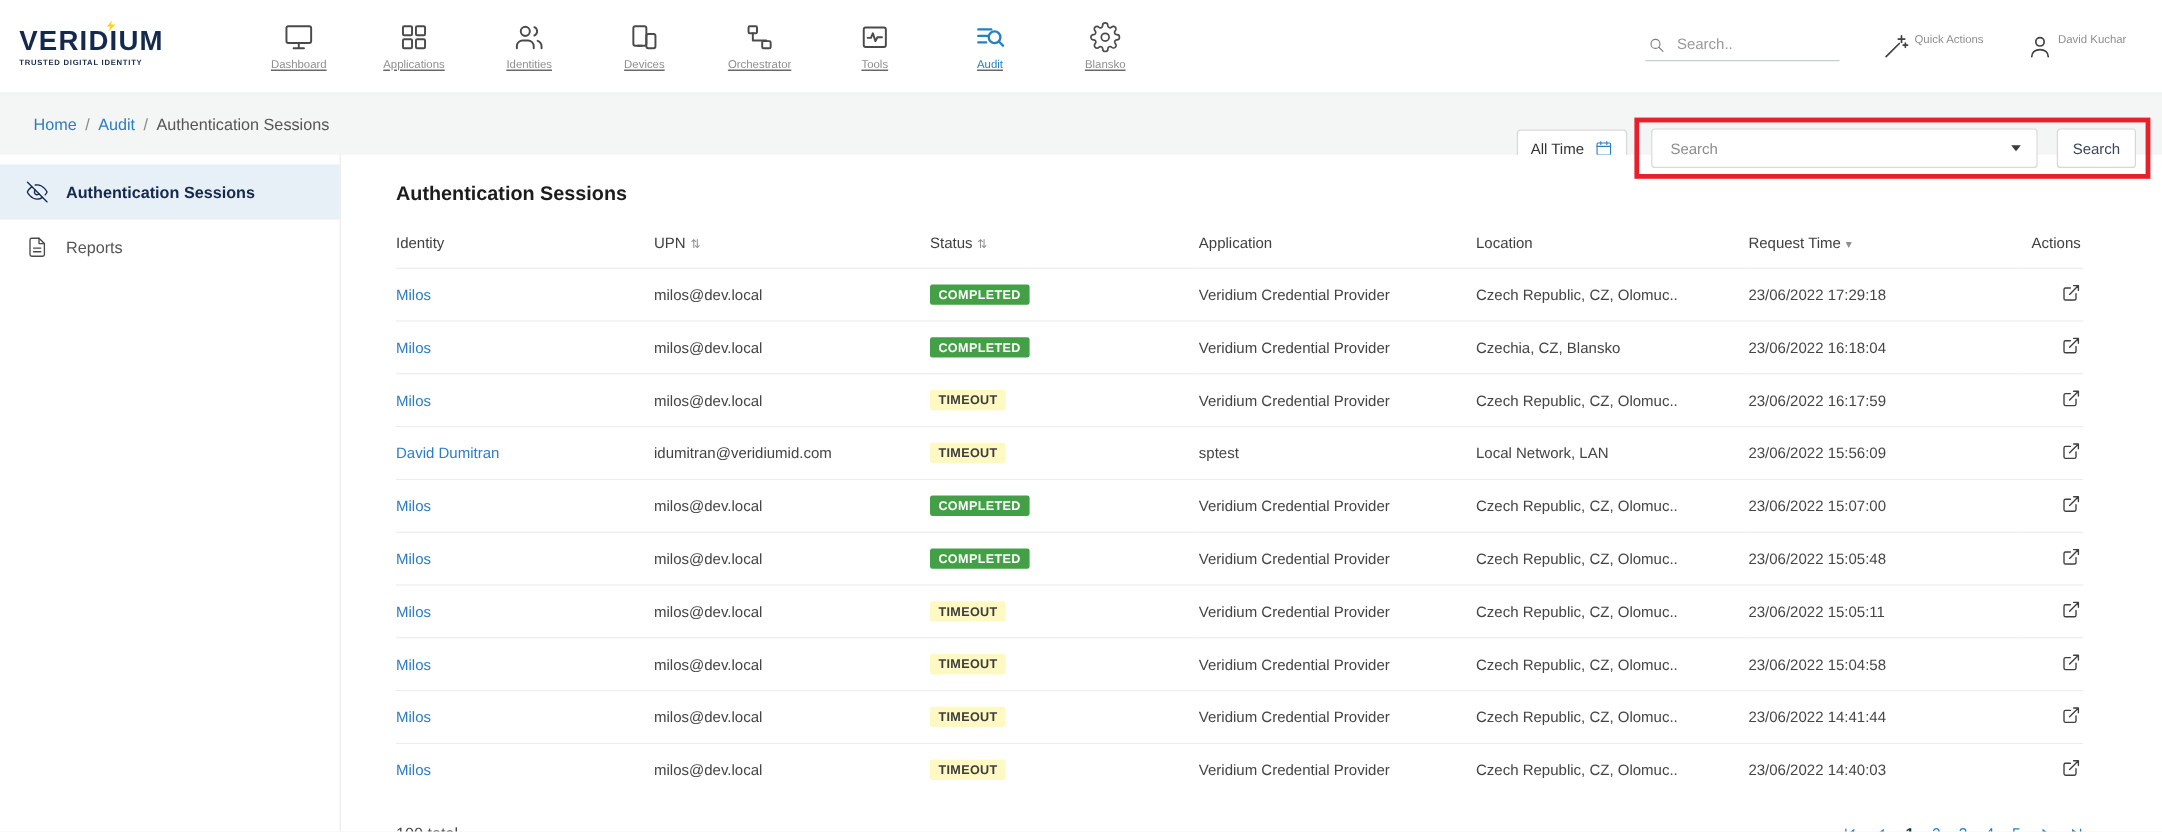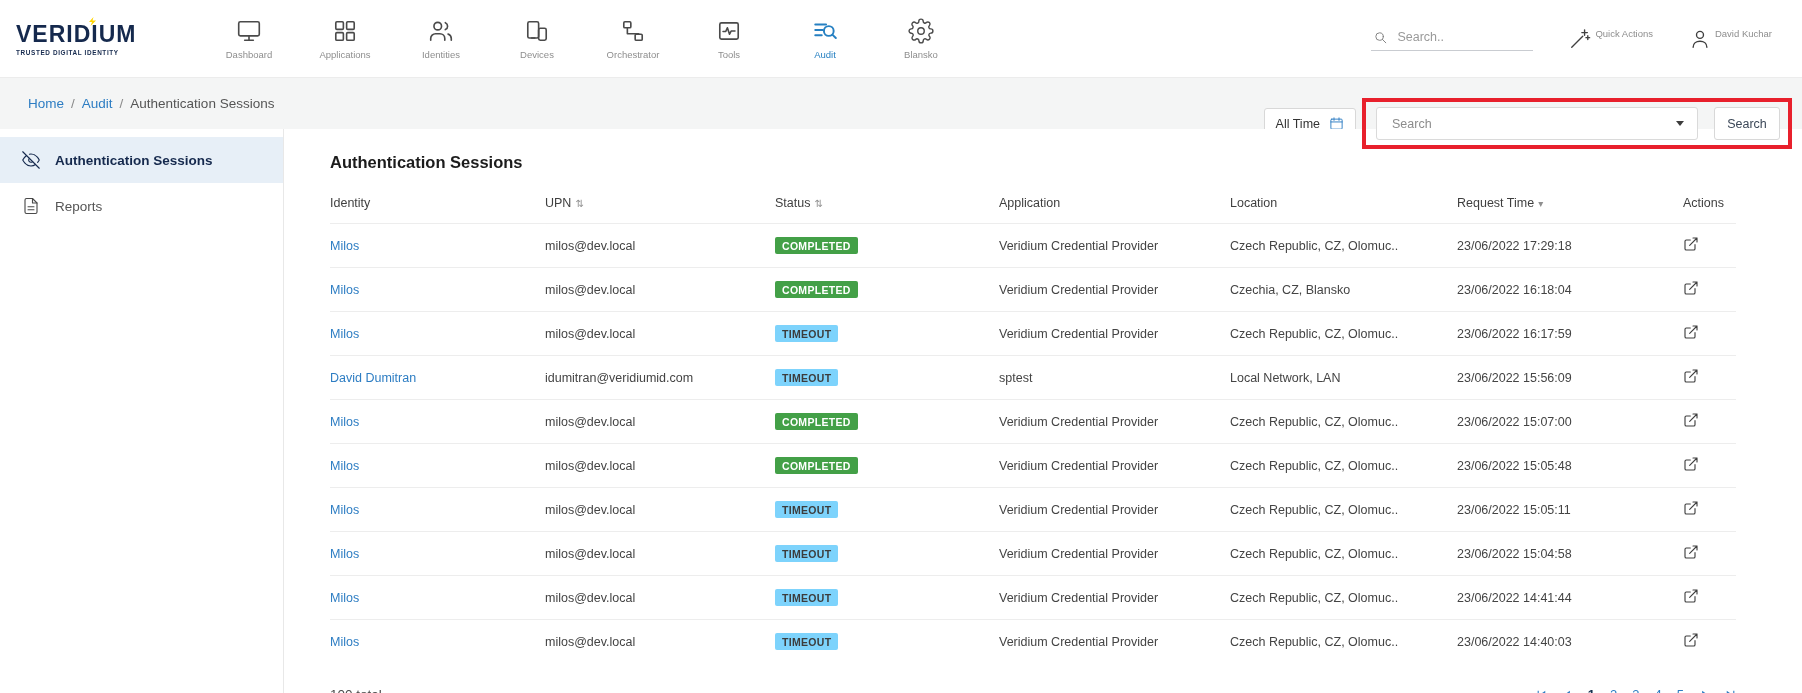--- a/index.html
+++ b/index.html
@@ -15,21 +15,21 @@
   
   header {
     height: 78px; background: #fff; display: flex; align-items: center;
     padding: 0 30px 0 16px; border-bottom: 1px solid #ececec;
   }
   .logo { position: relative; cursor: pointer; min-width: 150px; }
   .logo-text { font-size: 23px; font-weight: 800; color: #15294d; letter-spacing: 1px; }
   .logo-spark { position: absolute; top: -4px; left: 72px; }
   .logo-tagline { font-size: 6.4px; letter-spacing: 0.62px; color: #15294d; font-weight: 700; margin-top: 1px; }
 
-  nav { display: flex; margin-left: 52px; gap: 34px; }
+  nav { display: flex; margin-left: 52px; gap: 34px; text-decoration: underline; }
   .nav-item { display: flex; flex-direction: column; align-items: center; min-width: 62px; cursor: pointer; color: #4a4a4a; }
   .nav-label { font-size: 9.5px; color: #8e8e8e; margin-top: 5px; }
   .nav-item.active { color: #2680c2; }
   .nav-item.active .nav-label { color: #2680c2; }
 
   .header-right { margin-left: auto; display: flex; align-items: center; }
   .header-search { display: flex; align-items: center; gap: 9px; border-bottom: 1px solid #c9ccd1; padding: 3px 2px 5px 2px; width: 162px; color: #7d7d7d; }
   .header-search input { border: none; outline: none; background: transparent; font-family: inherit; font-size: 12.5px; width: 125px; color: #555; }
   .header-search input::placeholder { color: #9a9a9a; }
   .header-tool { display: flex; flex-direction: row; gap: 4px; font-size: 9.5px; color: #8e8e8e; cursor: pointer; margin-left: 36px; }
@@ -84,27 +84,27 @@
   th {
     text-align: left; font-weight: 400; color: #3f3f3f; font-size: 12.5px;
     padding: 9px 4px 13px 0; white-space: nowrap;
   }
   .sort-glyph { margin-left: 4px; color: #8f8f8f; font-size: 10px; }
   td {
     padding: 12px 4px 12px 0; font-size: 12.5px; color: #444; border-top: 1px solid #ededed;
     white-space: nowrap; overflow: hidden; text-overflow: ellipsis;
   }
   td a { color: #2d7dc3; text-decoration: none; cursor: pointer; }
-  .col-actions { text-align: left; padding-right: 2px; }
+  .col-actions { text-align: right; padding-right: 2px; }
   .badge {
     display: inline-block; padding: 4px 7px 3px; font-size: 10.5px; font-weight: 700;
     border-radius: 2px; letter-spacing: 0.3px; line-height: 1;
   }
   .badge-COMPLETED { background: #43a047; color: #fff; }
-  .badge-TIMEOUT { background: #7dd3fc; color: #3c3c3c; }
+  .badge-TIMEOUT { background: #fef9c3; color: #3c3c3c; }
   .action-btn { display: inline-block; color: #3f3f3f; cursor: pointer; }
 
   .table-footer { display: flex; justify-content: space-between; align-items: center; margin-top: 24px; }
   .total { font-size: 13.5px; color: #4a4a4a; }
   .pagination { display: flex; align-items: center; gap: 15px; font-size: 13px; }
   .pg-btn { color: #2d7dc3; cursor: pointer; display: flex; align-items: center; }
   .pg-btn svg { fill: currentColor; }
   .pg-num { color: #2d7dc3; cursor: pointer; }
   .pg-num.current { color: #17314f; font-weight: 700; }
 </style>

